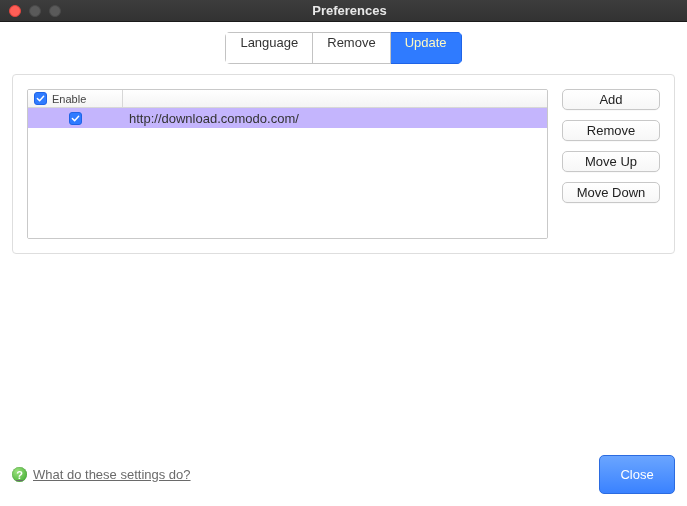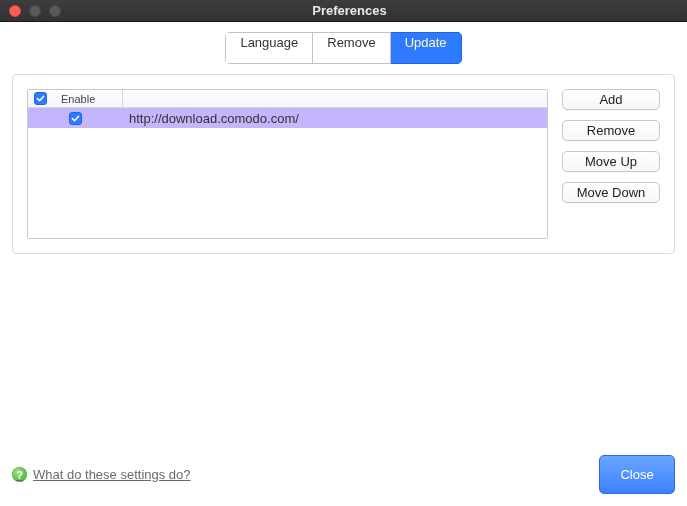--- a/index.html
+++ b/index.html
@@ -107,21 +107,21 @@
       font-size: 11px;
       color: #444;
       height: 18px;
     }
     .col-enable {
       width: 95px;
       display: flex;
       align-items: center;
       padding-left: 6px;
       border-right: 1px solid #d7d7d7;
-      gap: 14px;
+      gap: 5px;
       text-align: center;
     }
     .col-host {
       flex: 1;
       display: flex;
       padding-left: 6px;
       margin-top: 20px;
     }
     .table-rows {
       flex: 1;

